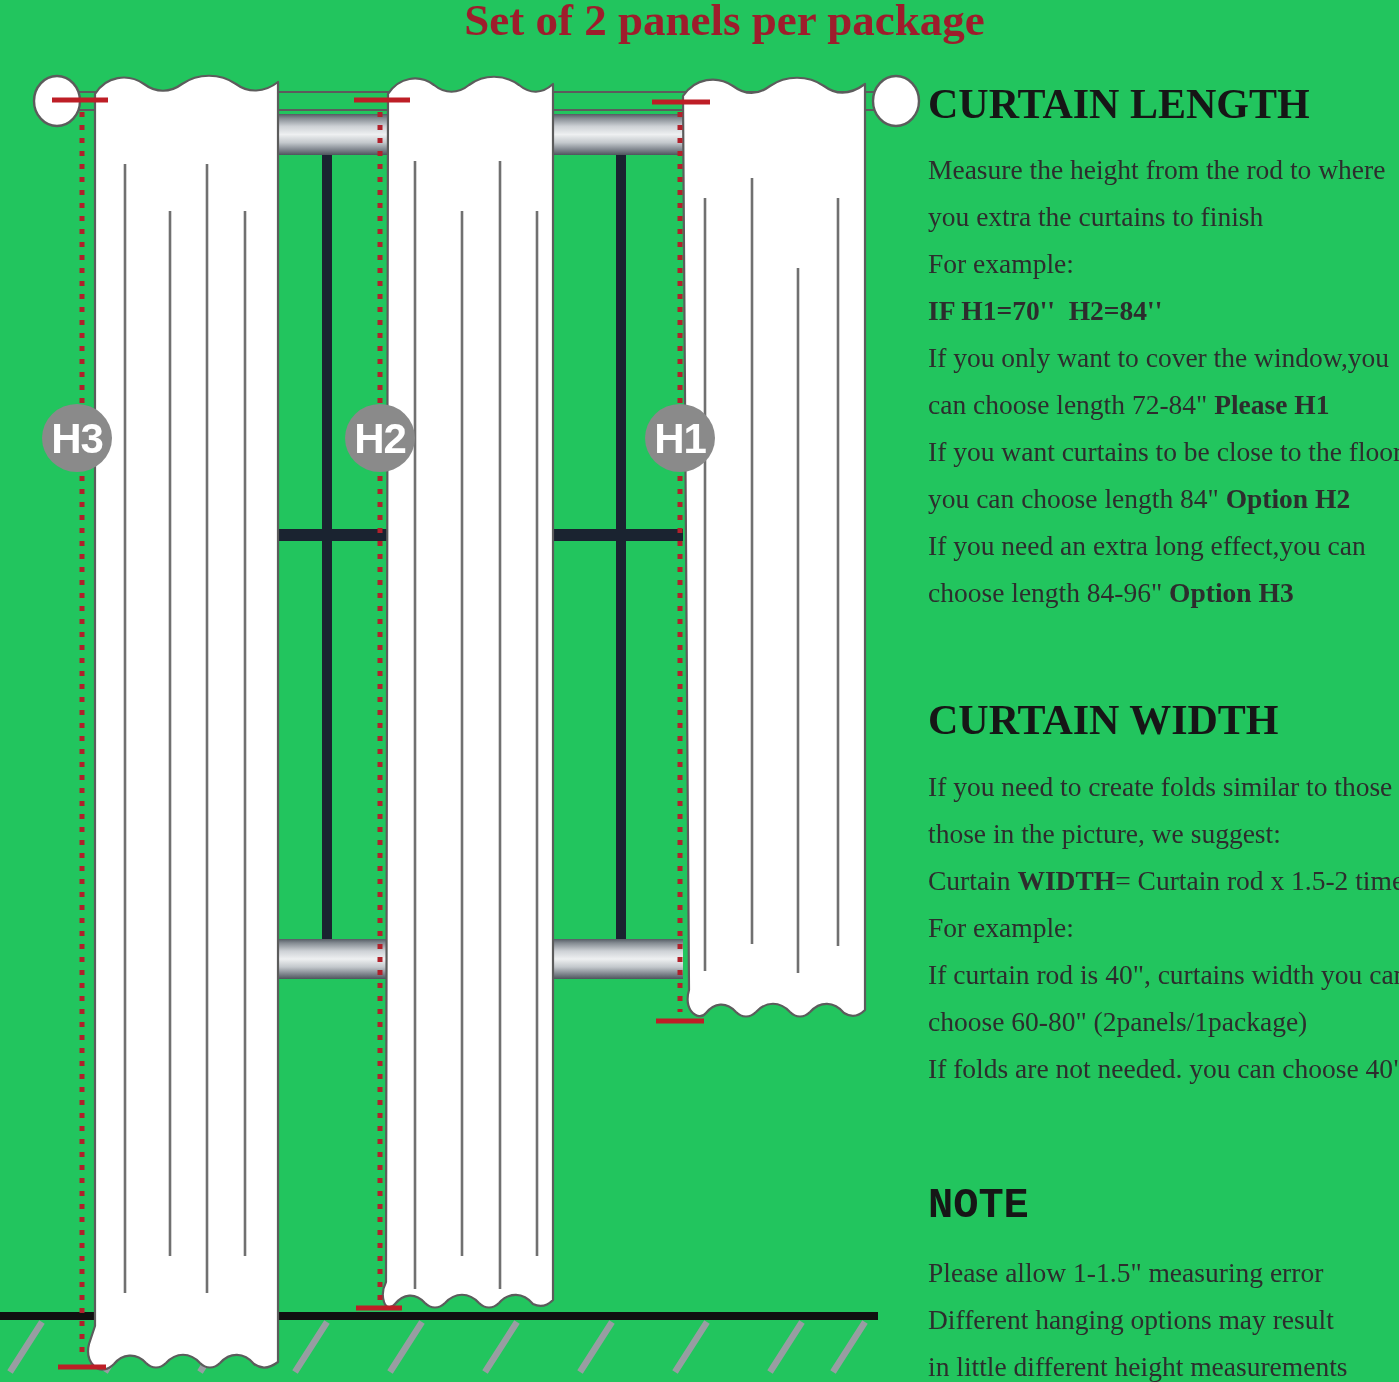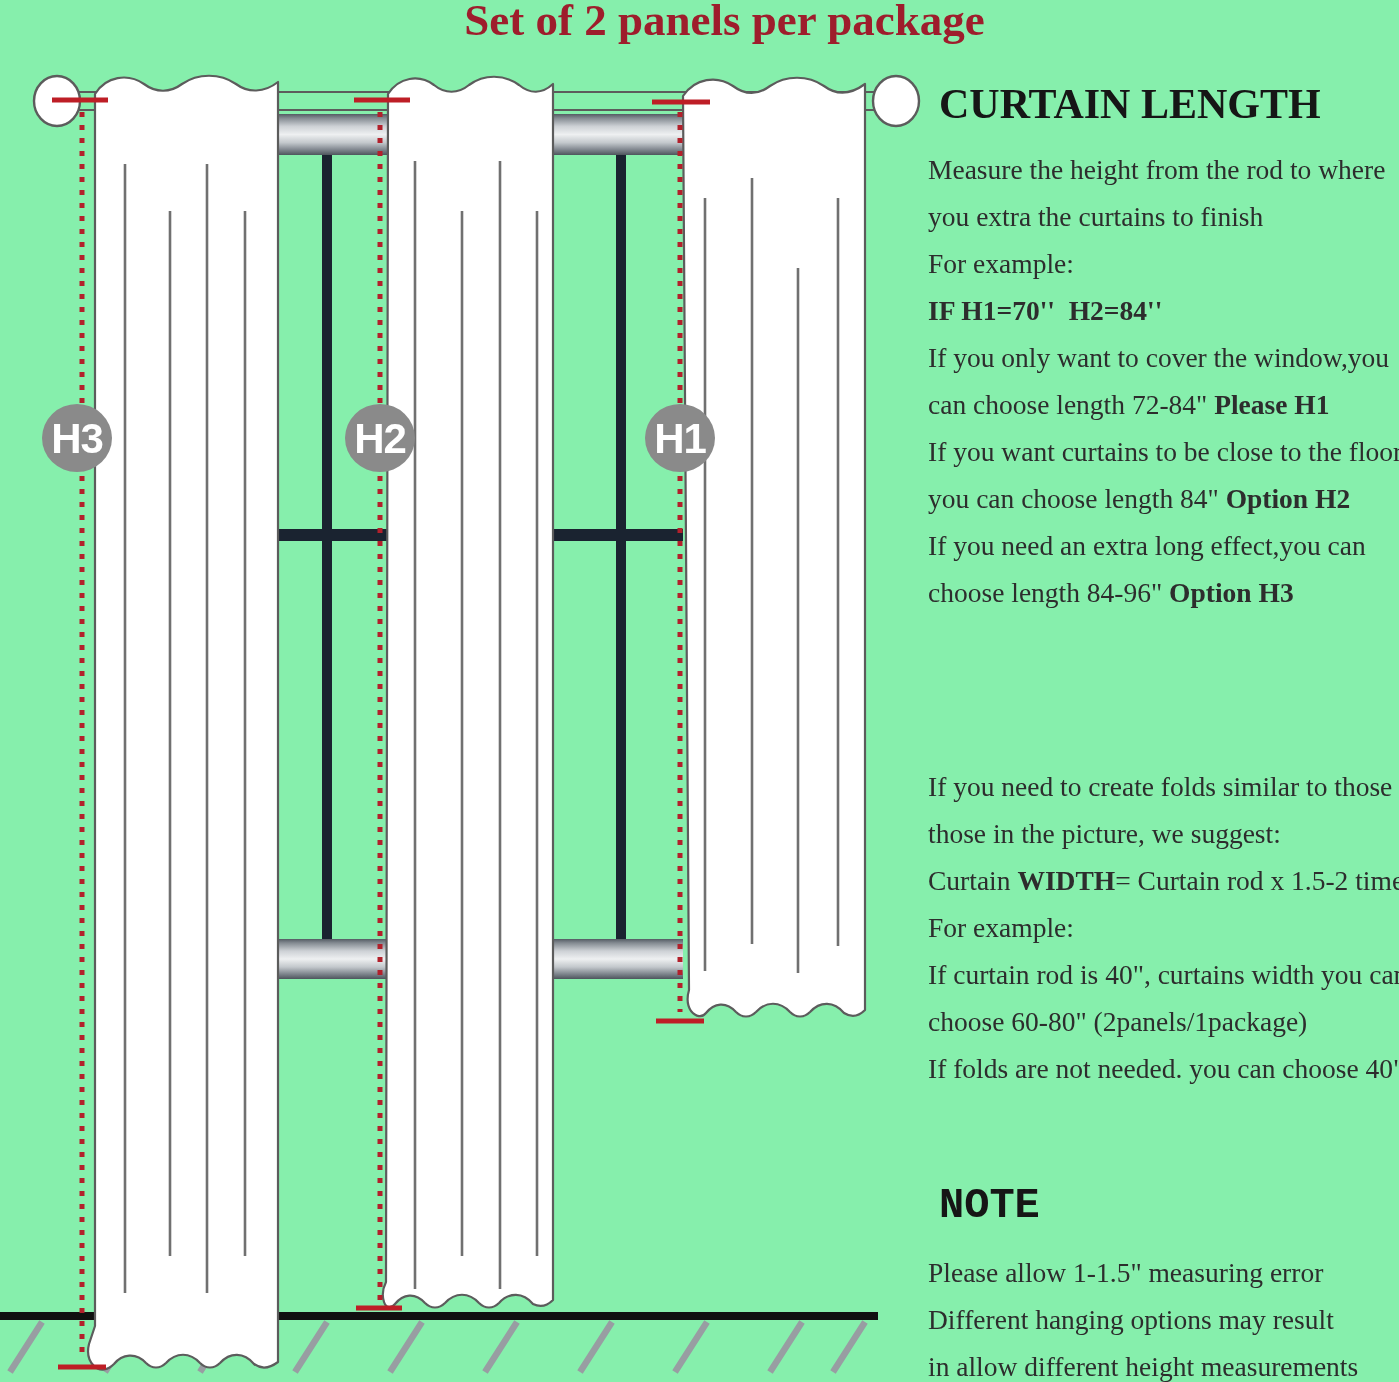--- a/index.html
+++ b/index.html
@@ -1,22 +1,22 @@
 <!DOCTYPE html>
 <html><head>
 <meta charset="utf-8">
 <style>
   html,body{margin:0;padding:0;background:#ffffff;}
-  .page{position:relative;width:1399px;height:1382px;background:#86efac;overflow:hidden;
+  .page{position:relative;width:1399px;height:1382px;background:#22c55e;overflow:hidden;
         font-family:"Liberation Serif", serif;}
   .title{position:absolute;top:-6px;left:0;right:0;text-align:center;padding-left:50px;
          font-size:45px;font-weight:700;color:#9e1d2c;line-height:52px;letter-spacing:0px;}
   .diagram-wrap{position:absolute;left:0;top:0;width:930px;height:1382px;margin-top:16px;}
   .text-col{position:absolute;left:928px;top:0;width:471px;height:1382px;color:#2d2d2d;}
-  .sec-heading{position:absolute;left:11px;font-size:42px;font-weight:700;color:#161616;
+  .sec-heading{position:absolute;left:0;font-size:42px;font-weight:700;color:#161616;
                line-height:44px;white-space:pre;}
   .sec-body{position:absolute;left:0;width:480px;}
   .line{margin:0;font-size:27.5px;line-height:47px;white-space:pre;font-weight:400;}
   .line b{font-weight:700;margin-top:44px;}
   .svg-label{font-family:"Liberation Sans", sans-serif;font-weight:700;font-size:42px;
              fill:#ffffff;letter-spacing:-1px;}
 </style>
 </head>
 <body>
 
@@ -138,31 +138,32 @@
       <p class="line"><span>For example:</span><b></b><span></span></p>
       <p class="line"><span></span><b>IF H1=70''  H2=84''</b><span></span></p>
       <p class="line"><span>If you only want to cover the window,you</span><b></b><span></span></p>
       <p class="line"><span>can choose length 72-84" </span><b>Please H1</b><span></span></p>
       <p class="line"><span>If you want curtains to be close to the floor,</span><b></b><span></span></p>
       <p class="line"><span>you can choose length 84" </span><b>Option H2</b><span></span></p>
       <p class="line"><span>If you need an extra long effect,you can</span><b></b><span></span></p>
       <p class="line"><span>choose length 84-96" </span><b>Option H3</b><span></span></p>
     </div>
 
+    <div class="sec-heading" style="top:698px;">CURTAIN WIDTH</div>
     <div class="sec-body" style="top:763px;">
       <p class="line"><span>If you need to create folds similar to those</span><b></b><span></span></p>
       <p class="line"><span>those in the picture, we suggest:</span><b></b><span></span></p>
       <p class="line"><span>Curtain </span><b>WIDTH</b><span>= Curtain rod x 1.5-2 times</span></p>
       <p class="line"><span>For example:</span><b></b><span></span></p>
       <p class="line"><span>If curtain rod is 40", curtains width you can</span><b></b><span></span></p>
       <p class="line"><span>choose 60-80" (2panels/1package)</span><b></b><span></span></p>
       <p class="line"><span>If folds are not needed. you can choose 40"</span><b></b><span></span></p>
     </div>
 
     <div class="sec-heading" style="top:1184px;font-family:Liberation Mono, monospace;">NOTE</div>
     <div class="sec-body" style="top:1249px;">
       <p class="line"><span>Please allow 1-1.5" measuring error</span><b></b><span></span></p>
       <p class="line"><span>Different hanging options may result</span><b></b><span></span></p>
-      <p class="line"><span>in allow different height measurements</span><b></b><span></span></p>
+      <p class="line"><span>in little different height measurements</span><b></b><span></span></p>
     </div>
 
   </div>
 </div>
 
 </body></html>

